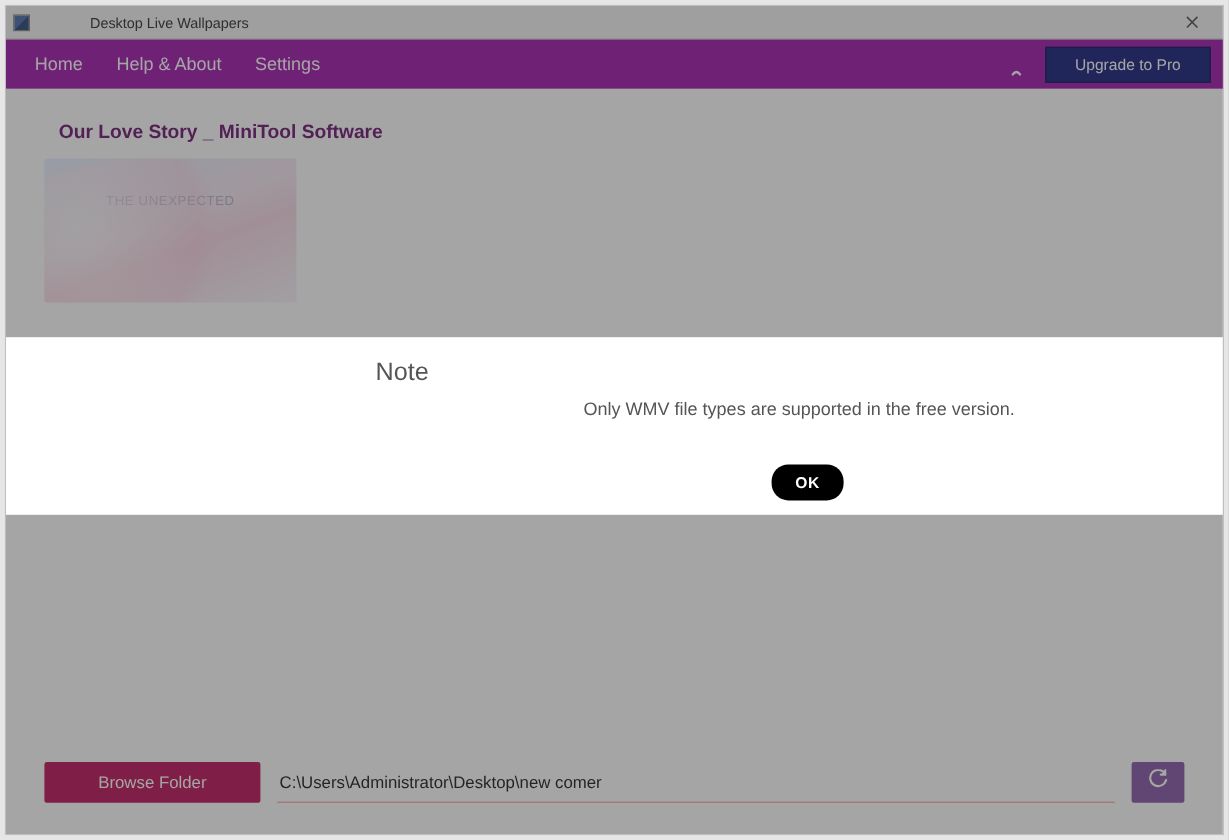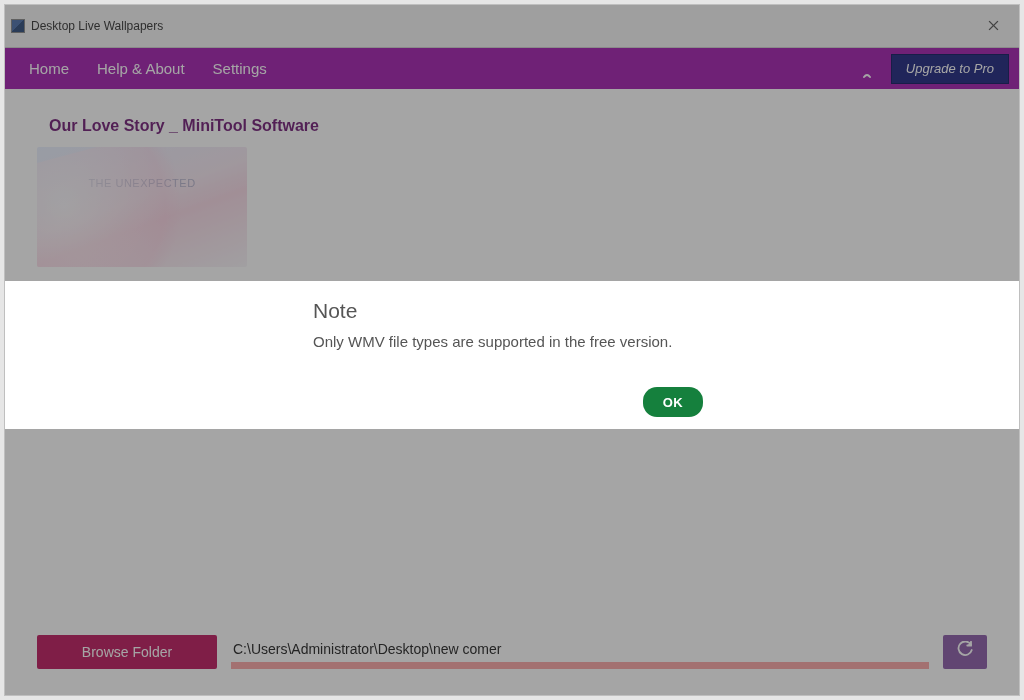--- a/index.html
+++ b/index.html
@@ -7,23 +7,23 @@
   body { background: #e6e6e6; position: relative; }
 
   .window {
     position: absolute; left: 4px; top: 4px; right: 4px; bottom: 4px;
     background: #ffffff; border: 1px solid #bfbfbf;
     display: flex; flex-direction: column;
   }
 
   
   .titlebar {
-    height: 43px; background: #f4f4f4; border-bottom: 1px solid #d0d0d0;
+    height: 28px; background: #f4f4f4; border-bottom: 1px solid #d0d0d0;
     display: flex; align-items: center; padding: 0 6px;
-    color: #333; font-size: 12px;
+    color: #333; font-size: 12px; gap: 44px;
   }
   .titlebar .app-icon {
     width: 14px; height: 14px; margin-right: 6px;
     background: linear-gradient(135deg,#4a6ea9 0 50%,#2b4a7a 50% 100%);
     border: 1px solid #888;
   }
   .titlebar .title-text { flex: 1; }
   .titlebar .close {
     width: 40px; height: 100%; display: flex; align-items: center; justify-content: center;
     color: #555; font-size: 14px; cursor: pointer;
@@ -37,22 +37,22 @@
   }
   .menubar .tab { padding: 0 14px; height: 100%; display: flex; align-items: center; cursor: pointer; }
   .menubar .spacer { flex: 1; }
   .menubar .loading-dot {
     width: 22px; height: 22px; margin-right: 10px;
     display:flex; align-items:flex-end; justify-content:center;
   }
   .menubar .loading-dot svg { width: 16px; height: 16px; }
   .upgrade-btn {
     background: #1a237e; color: #fff; border: 1px solid #0d1660;
-    height: 30px; padding: 0 14px; font-size: 13px;
-    display: flex; align-items: center; cursor: pointer; font-style: italic;
+    height: 30px; padding: 0 24px; font-size: 13px;
+    display: flex; align-items: center; cursor: pointer;
   }
 
   
   .content {
     flex: 1; position: relative; background: #fff;
     padding: 28px 32px 20px 32px;
     display: flex; flex-direction: column;
   }
   .video-title { font-size: 16px; font-weight: 600; color: #701a75; margin-bottom: 12px; margin-left: 12px; }
   .thumb {
@@ -73,21 +73,21 @@
   .bottom-bar {
     margin-top: auto; display: flex; align-items: center; gap: 14px;
     padding-bottom: 6px;
   }
   .browse-btn {
     width: 180px; height: 34px; background: #be185d; color: #fff;
     display: flex; align-items: center; justify-content: center;
     font-size: 14px; cursor: pointer; border-radius: 2px;
   }
   .path-field {
-    flex: 1; height: 34px; border: none; border-bottom: 7px solid #fca5a5;
+    flex: 1; height: 34px; border: none; border-bottom: 1px solid #fca5a5;
     font-size: 14px; color: #222; background: transparent; outline: none;
     padding: 0 2px;
   }
   .refresh-btn {
     width: 44px; height: 34px; background: #8a5aa8; color: #fff;
     display: flex; align-items: center; justify-content: center;
     cursor: pointer; border-radius: 2px;
   }
   .refresh-btn svg { width: 18px; height: 18px; }
 
@@ -97,24 +97,24 @@
     z-index: 10;
   }
 
   
   .modal {
     position: absolute; left: 0; right: 0; top: 276px; height: 148px;
     background: #fff; z-index: 20;
     padding: 18px 0 0 308px;
   }
   .modal-title { font-size: 21px; color: #555; font-weight: 400; margin-bottom: 10px; }
-  .modal-msg { font-size: 15px; color: #555; }
+  .modal-msg { font-size: 15px; color: #555; text-align: center; }
   .modal-actions { position: absolute; right: 316px; bottom: 12px; }
   .ok-btn {
-    background: #15803d; color: #fff; border: none;
+    background: #000000; color: #fff; border: none;
     height: 30px; width: 60px; font-size: 13px; font-weight: 600;
     letter-spacing: 0.5px; cursor: pointer; border-radius: 14px;
   }
 </style>
 </head>
 <body>
 
 <div class="window">
 
   <div class="titlebar">

